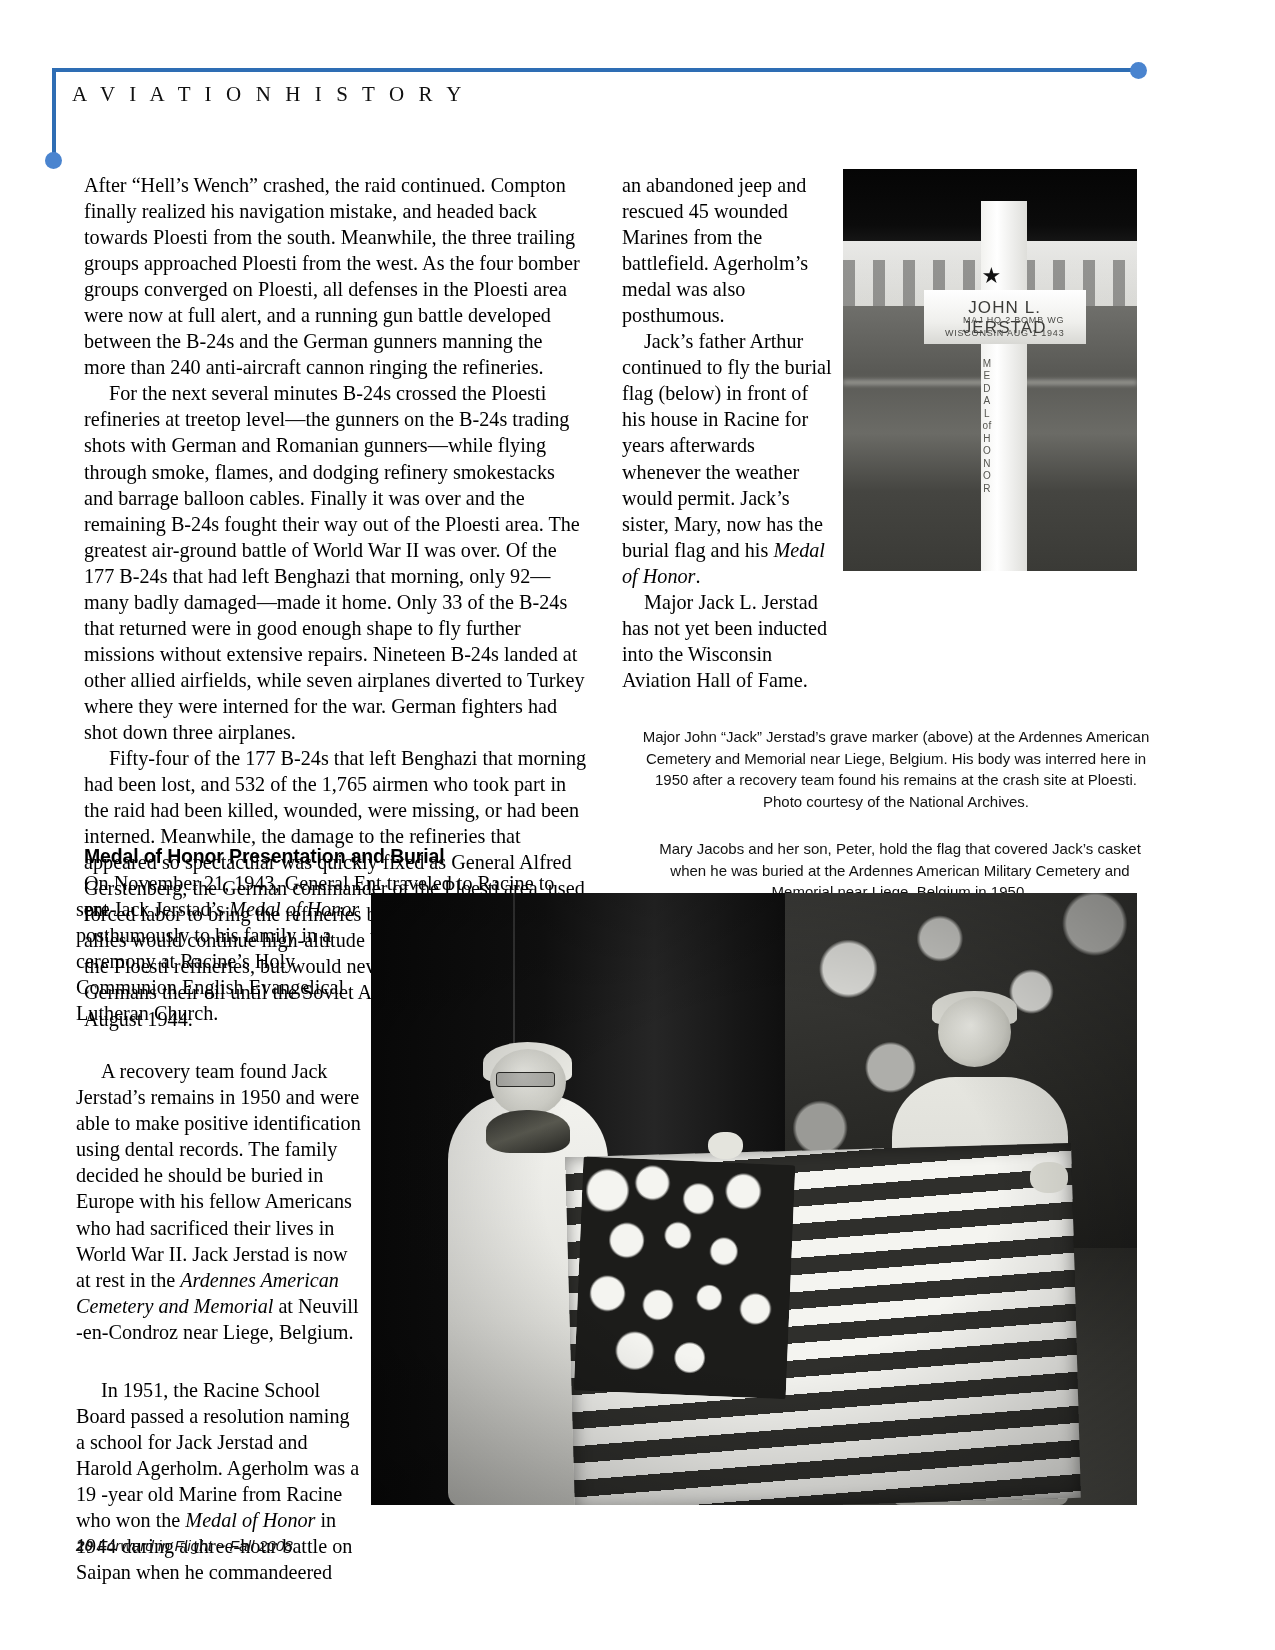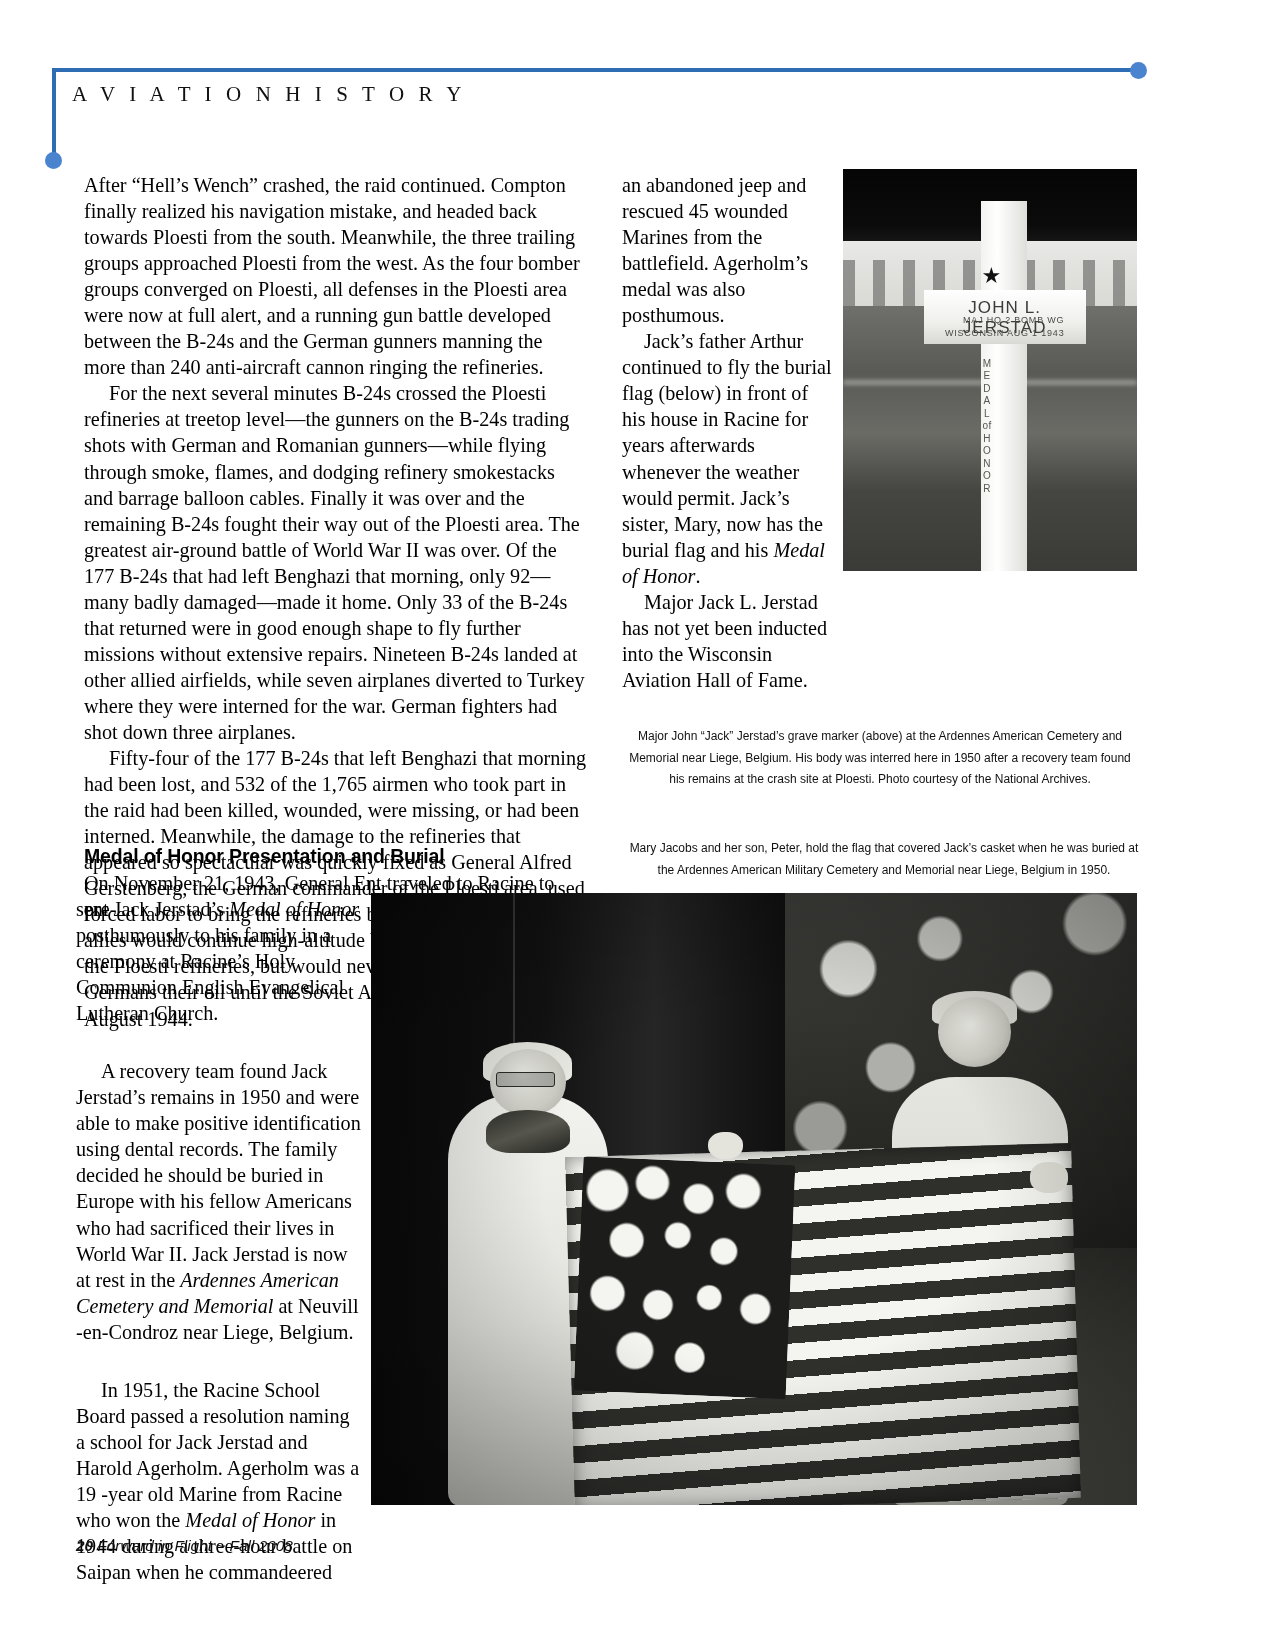--- a/index.html
+++ b/index.html
@@ -360,24 +360,25 @@
   .fp-shadow {
     position: absolute; left: 0; top: 0; width: 100%; height: 100%;
     background: radial-gradient(ellipse at 52% 48%, rgba(0,0,0,0) 40%, rgba(0,0,0,0.38) 100%);
     pointer-events: none;
   }
 
   
   .caption {
     position: absolute;
     font-family: "Liberation Sans", "DejaVu Sans", sans-serif;
-    font-size: 12px;
+    font-size: 15px;
     line-height: 21.6px;
     text-align: center;
     color: #111;
+    margin-left: 16px;
   }
   #caption-grave {
     left: 620px;
     top: 726px;
     width: 520px;
   }
   #caption-flag {
     left: 628px;
     top: 838px;
     width: 512px;

